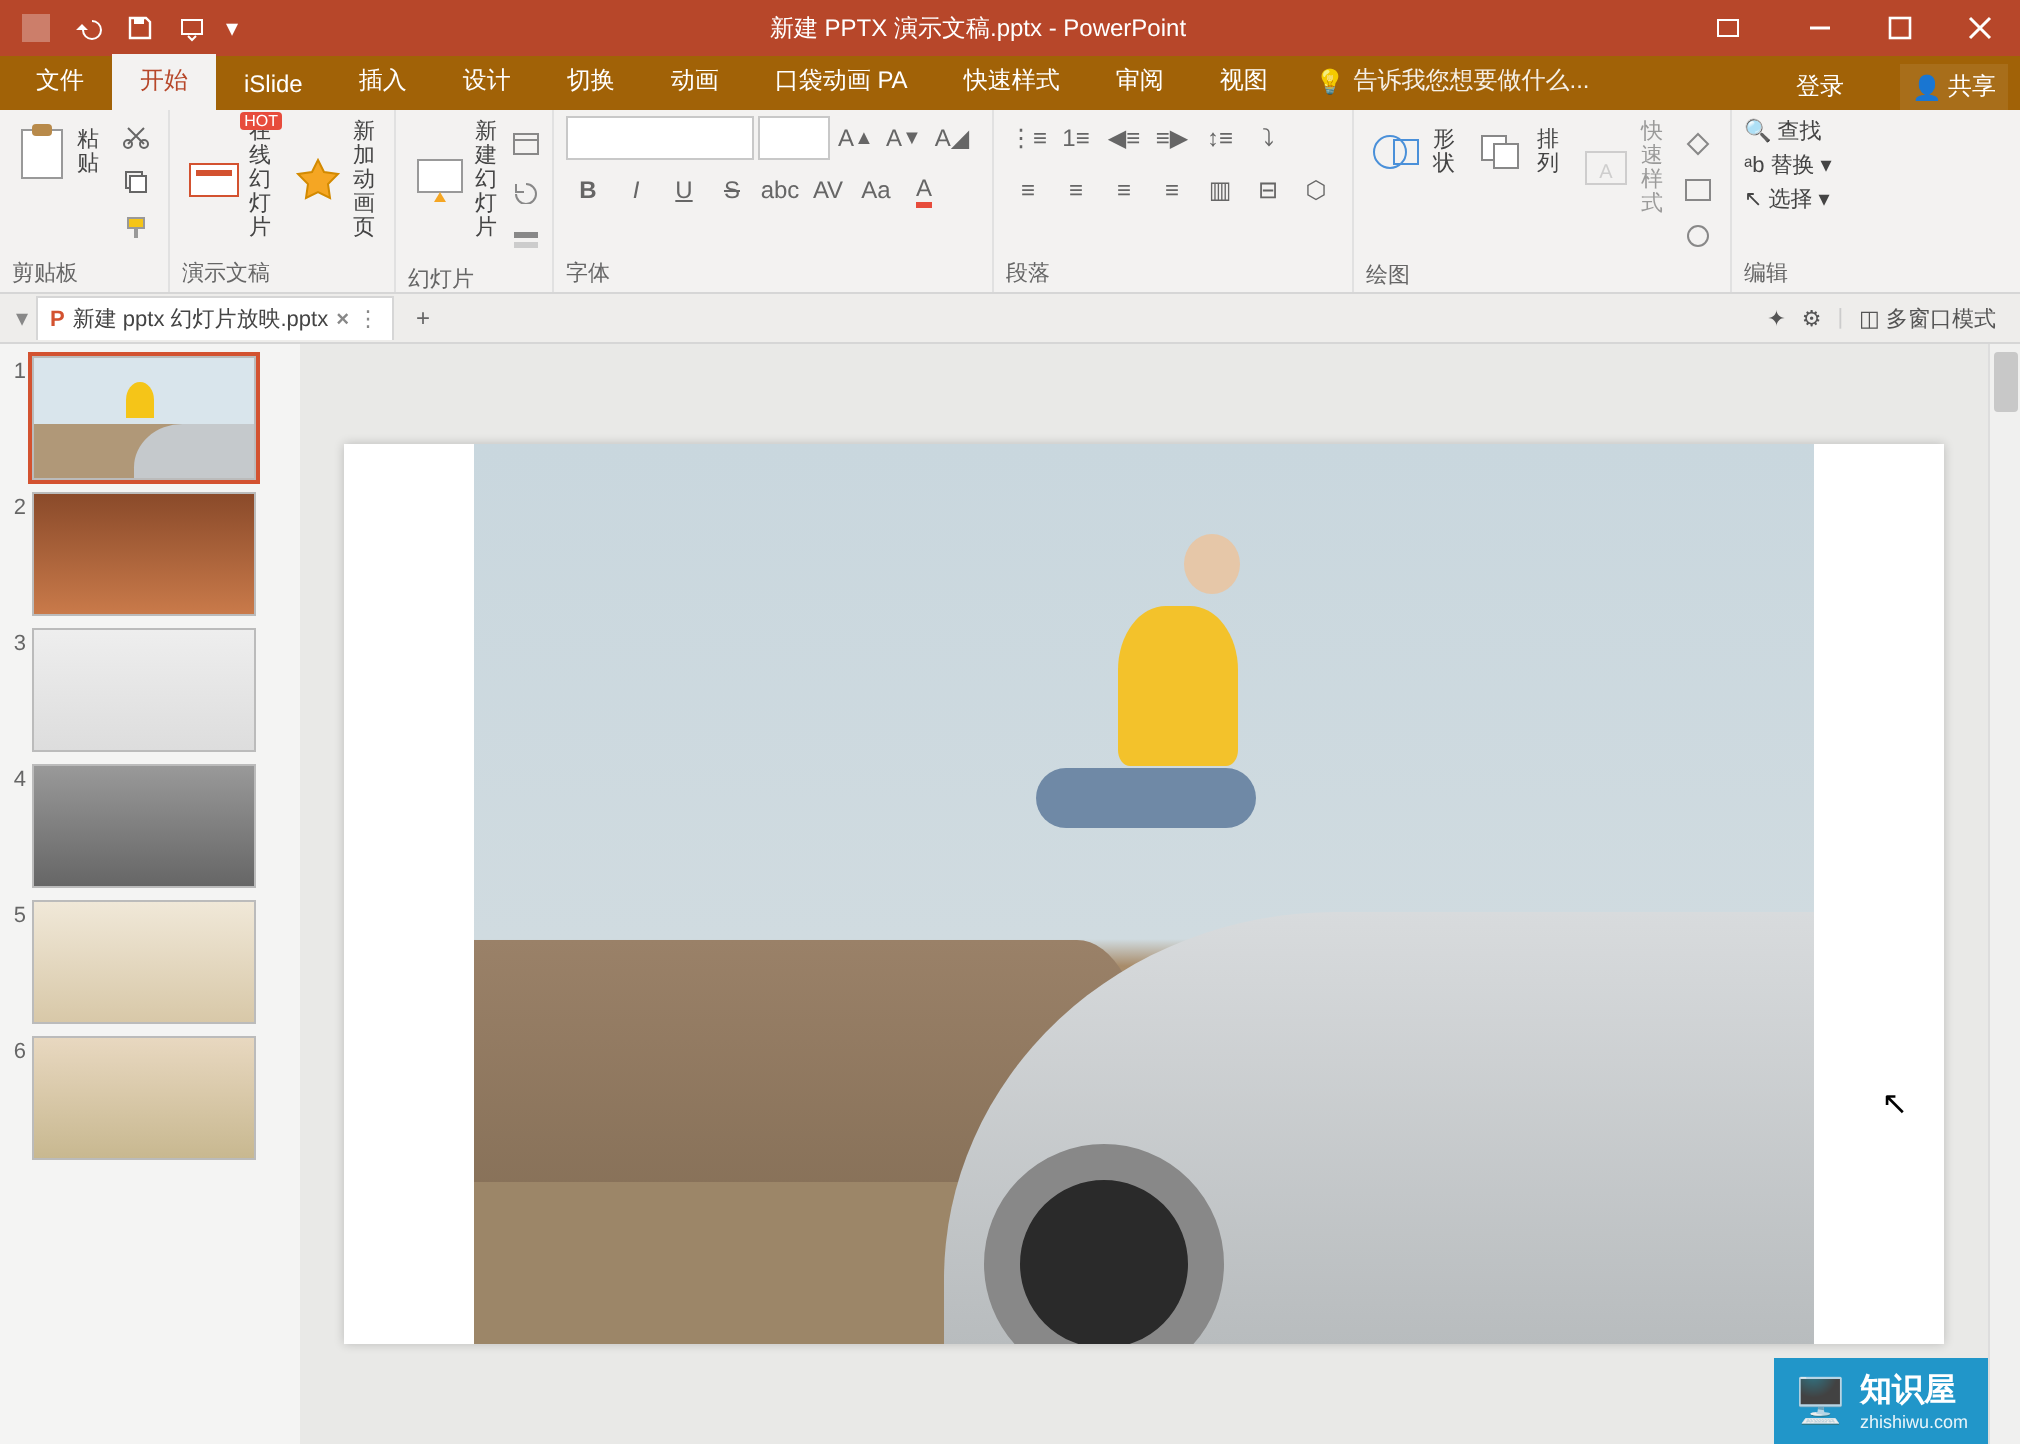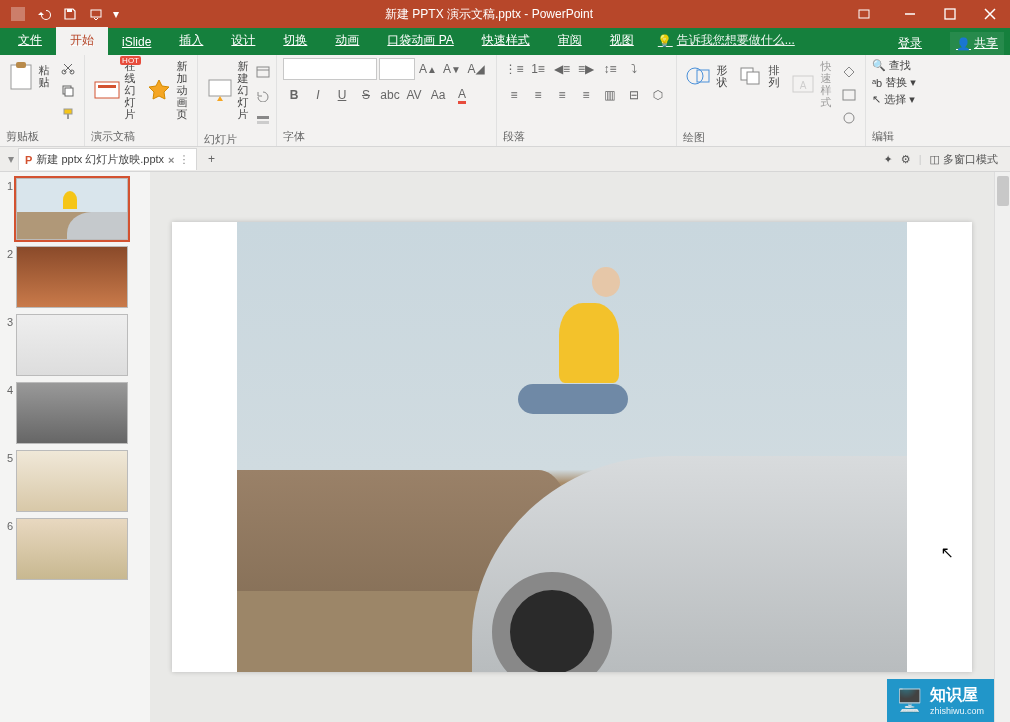--- a/index.html
+++ b/index.html
@@ -8,21 +8,21 @@
 
 .titlebar { height: 28px; background: #b7472a; display: flex; align-items: center; color: #fff; }
 .titlebar .qat { display: flex; align-items: center; gap: 2px; padding: 0 6px; }
 .titlebar .qat .qbtn { width: 24px; height: 24px; display: flex; align-items: center; justify-content: center; cursor: pointer; }
 .titlebar .title { flex: 1; text-align: center; font-size: 12px; }
 .titlebar .winctl { display: flex; align-items: center; }
 .titlebar .winctl .wbtn { width: 40px; height: 28px; display: flex; align-items: center; justify-content: center; cursor: pointer; }
 .titlebar .winctl .restore { width: 28px; margin-right: 12px; }
 
 
-.ribbon-tabs { height: 27px; background: #15803d; display: flex; align-items: flex-end; color: #fff; padding-left: 4px; text-decoration: underline; }
+.ribbon-tabs { height: 27px; background: #a16207; display: flex; align-items: flex-end; color: #fff; padding-left: 4px; }
 .ribbon-tabs .tab { padding: 5px 14px 6px; font-size: 12px; cursor: pointer; }
 .ribbon-tabs .tab.active { background: #f3f2f1; color: #b7472a; }
 .ribbon-tabs .tell { display: flex; align-items: center; gap: 4px; padding: 5px 10px 6px; font-size: 12px; opacity: .9; }
 .ribbon-tabs .right { margin-left: auto; display: flex; align-items: center; padding-right: 6px; gap: 28px; }
 .ribbon-tabs .share { display: flex; align-items: center; gap: 3px; background: rgba(255,255,255,.08); padding: 3px 6px; }
 
 
 .ribbon { height: 92px; background: #f3f2f1; border-bottom: 1px solid #d6d6d6; display: flex; }
 .group { border-right: 1px solid #e1e1e1; padding: 3px 6px 2px; display: flex; flex-direction: column; justify-content: space-between; }
 .group .label { text-align: left; font-size: 11px; color: #666; padding-top: 2px; }

